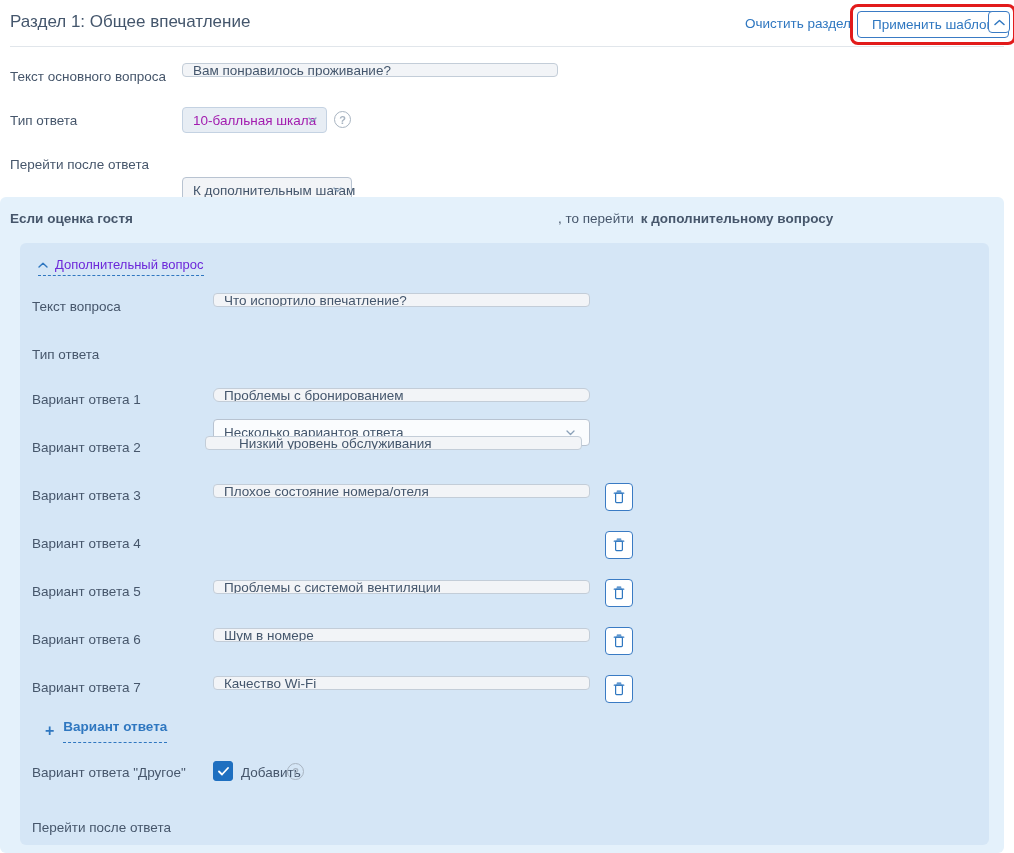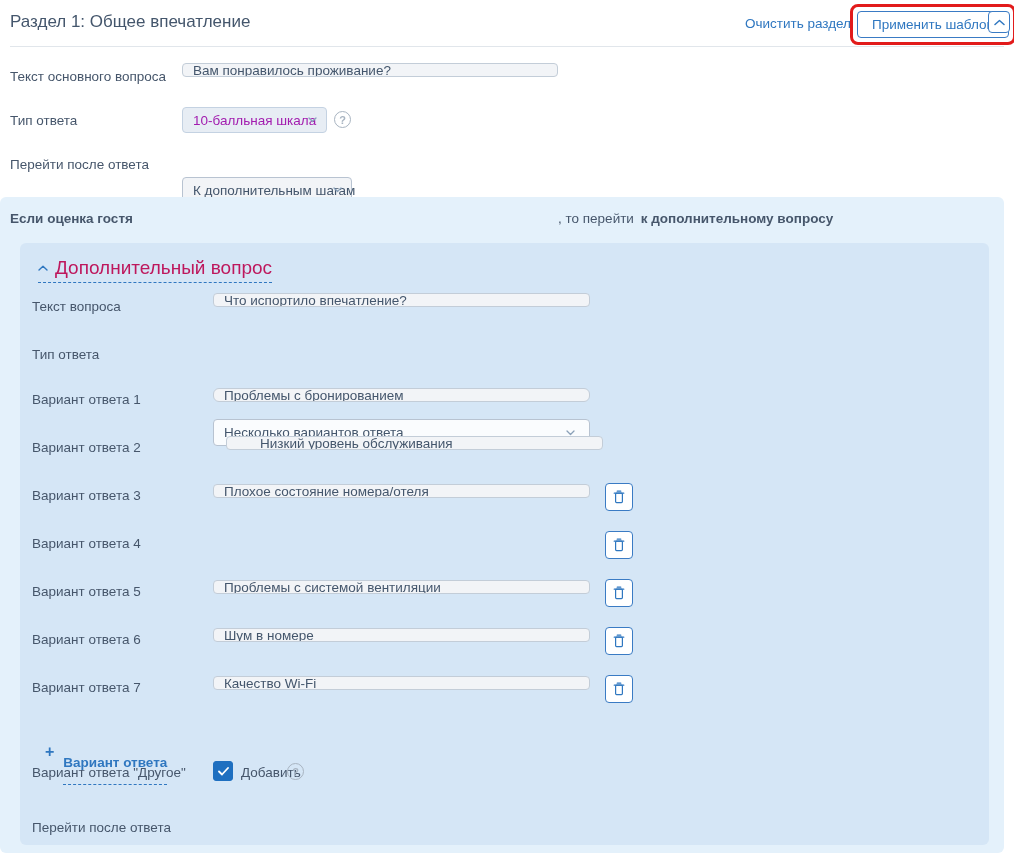--- a/index.html
+++ b/index.html
@@ -27,23 +27,23 @@
 
   .red-frame{box-sizing:border-box;border:3px solid #e21b1b;border-radius:8px;background:#ffffff;
     display:flex;align-items:center;justify-content:center;padding:4px;}
   .btn{box-sizing:border-box;height:27px;background:#ffffff;border:1px solid #3a7bc4;border-radius:4px;
     color:#2f77c0;font-family:inherit;font-size:13.5px;padding:0 14px;cursor:pointer;white-space:nowrap;}
   .sq-btn{box-sizing:border-box;width:22px;height:22px;background:#ffffff;border:1px solid #3a7bc4;
     border-radius:4px;color:#2f77c0;display:flex;align-items:center;justify-content:center;cursor:pointer;padding:0;}
   .trash-btn{box-sizing:border-box;width:28px;height:28px;background:#ffffff;border:1px solid #3a7bc4;
     border-radius:4px;color:#2f77c0;display:flex;align-items:center;justify-content:center;cursor:pointer;padding:0;}
 
-  .toggle-link{display:inline-flex;align-items:center;gap:7px;color:#be185d;font-size:19px;
+  .toggle-link{display:inline-flex;align-items:center;gap:7px;color:#6d28d9;font-size:13px;
     border-bottom:1px dashed #2f77c0;padding-bottom:3px;cursor:pointer;}
-  .dashed-u{border-bottom:1px dashed #2f77c0;padding-bottom:14px;margin-top:36px;}
+  .dashed-u{border-bottom:1px dashed #2f77c0;padding-bottom:8px;}
   .plus{color:#2f77c0;font-size:16px;font-weight:bold;line-height:1;}
 
   .checkbox{box-sizing:border-box;width:20px;height:20px;background:#1e6fc0;border:1px solid #1e6fc0;
     border-radius:3px;display:flex;align-items:center;justify-content:center;cursor:pointer;}
   .help{box-sizing:border-box;width:17px;height:17px;border:1.4px solid #a8b4c1;border-radius:50%;
     color:#a8b4c1;font-size:11px;font-weight:bold;display:flex;align-items:center;justify-content:center;cursor:pointer;}
 </style>
 </head>
 <body>
 
@@ -128,21 +128,21 @@
       <svg width="9" height="6" viewBox="0 0 9 6" fill="none" stroke="#8aa0b8" stroke-width="1.3" stroke-linecap="round" stroke-linejoin="round">
           <path d="M1 1l3.5 3.5L8 1"></path>
         </svg>
     </span>
   </div>
 
   <div class="abs label" style="left:32px;top:392px;">Вариант ответа 1</div>
   <input class="abs text-input" style="left: 213px; top: 388px; width: 377px; border-radius: 6px;" readonly="" value="Проблемы с бронированием">
 
   <div class="abs label" style="left:32px;top:440px;">Вариант ответа 2</div>
-  <input class="abs text-input" style="left: 226px; top: 436px; width: 377px; padding-left: 33px;" readonly="" value="Низкий уровень обслуживания">
+  <input class="abs text-input" style="left: 205px; top: 436px; width: 377px; padding-left: 33px;" readonly="" value="Низкий уровень обслуживания">
 
   <div class="abs label" style="left:32px;top:488px;">Вариант ответа 3</div>
   <input class="abs text-input" style="left: 213px; top: 484px; width: 377px;" readonly="" value="Плохое состояние номера/отеля">
   <button class="abs trash-btn" style="left:605px;top:483px;">
     <span style="line-height:0;">
       <svg width="12" height="14" viewBox="0 0 12 14" fill="none" stroke="#2f77c0" stroke-width="1.2" stroke-linecap="round">
           <path d="M4.2 1.2h3.6"></path>
           <path d="M1.2 3.2h9.6"></path>
           <rect x="2.6" y="3.2" width="6.8" height="9.4" rx="1"></rect>
         </svg>

